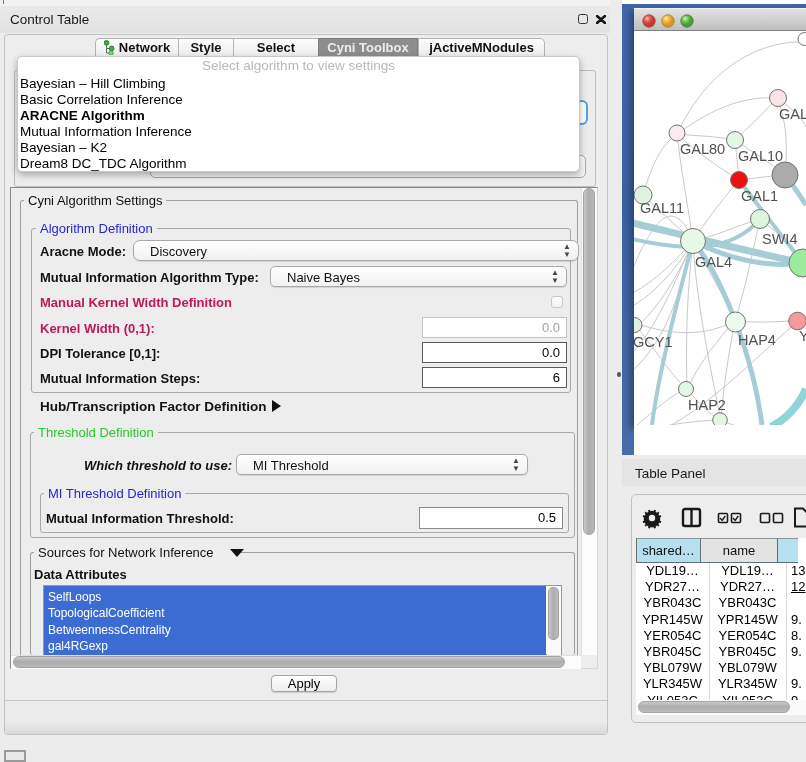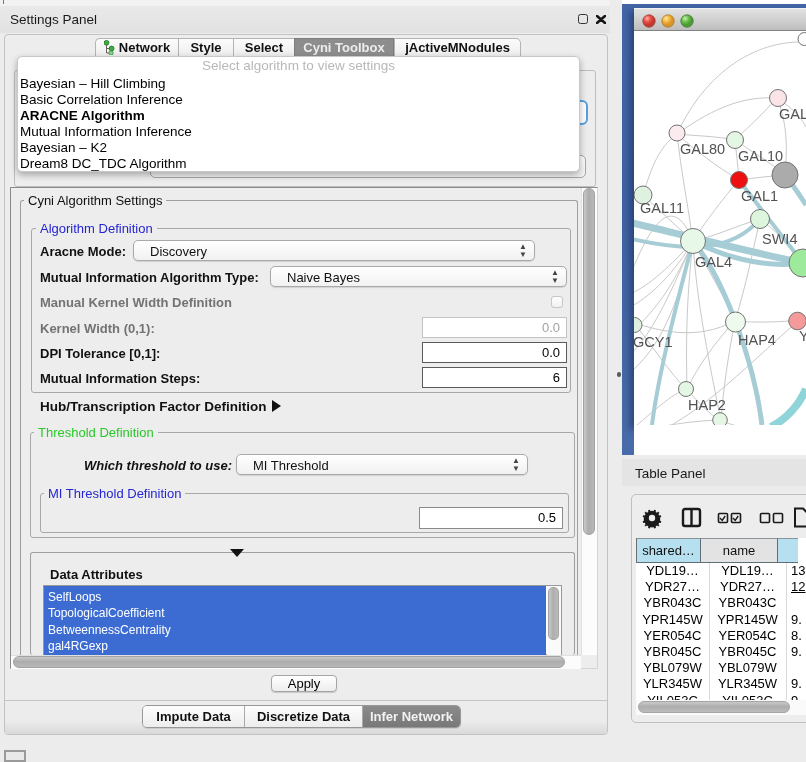--- a/index.html
+++ b/index.html
@@ -2,37 +2,37 @@
 <html><head>
 <meta charset="utf-8">
 <style>
 * { margin:0; padding:0; box-sizing:border-box; }
 html,body { width:806px; height:762px; overflow:hidden; }
 body { font-family:"Liberation Sans", sans-serif; background:#ececec; }
 #root { position:relative; width:806px; height:762px; background:#ececec; overflow:hidden; }
 .abs { position:absolute; }
 .lbl { font-size:13px; color:#111; white-space:nowrap; }
 .b { font-weight:bold; }
-.gray { color:#737373; }
+.gray { color:#be185d; }
 .group { position:absolute; border:1px solid #9e9e9e; border-radius:3px; }
 .gtitle { position:absolute; background:#ededed; padding:0 4px; font-size:13px; white-space:nowrap; }
 .field { position:absolute; background:#fff; text-align:right; font-size:13px; padding-right:6px; line-height:19px; }
 .combo { position:absolute; background:linear-gradient(#ffffff,#f1f1f1); border:1px solid #a9a9a9; border-radius:5px; font-size:13px; color:#111; box-shadow:0 1px 1px rgba(0,0,0,0.12); }
 .combo .ar { position:absolute; right:7px; top:2px; font-size:8px; color:#444; line-height:8px; text-align:center; }
 </style>
 </head>
 <body>
 <div id="root">
 
 <div class="abs" style="left:0;top:0;width:610px;height:762px;background:#ececec;"></div>
 <div class="abs" style="left:0;top:0;width:610px;height:6px;background:#f2f2f2;"></div>
 <div class="abs" style="left:3px;top:0;width:1px;height:4px;background:#777;"></div>
 
 <div class="abs" style="left:0;top:6px;width:610px;height:27px;background:linear-gradient(#e9e9e9,#e2e2e2);"></div>
-<div class="abs lbl" style="left:10px;top:12px;font-size:13.5px;color:#1a1a1a;">Settings Panel</div>
+<div class="abs lbl" style="left:10px;top:12px;font-size:13.5px;color:#1a1a1a;">Control Table</div>
 
 <div class="abs" style="left:578px;top:14px;width:10px;height:10px;border:1.5px solid #333;border-radius:2.5px;"></div>
 <svg class="abs" style="left:596px;top:15px;" width="10" height="9" viewBox="0 0 10 9">
   <path d="M1,1 L9,8 M9,1 L1,8" stroke="#151515" stroke-width="2.6" stroke-linecap="round"></path>
 </svg>
 
 <div class="abs" style="left:4px;top:34px;width:604px;height:701px;border:1px solid #c2c2c2;border-radius:4px;background:#ededed;"></div>
 
 <div class="abs" style="left:95px;top:38px;height:19px;">
   <div style="display:flex;height:19px;">
@@ -41,21 +41,21 @@
         <path d="M2.5,4 V13 M2.5,8.5 H6 M2.5,13 H5" stroke="#666" stroke-width="1" fill="none"></path>
         <circle cx="2.5" cy="2.8" r="2.4" fill="#3fae3f" stroke="#176b17" stroke-width="0.8"></circle>
         <circle cx="7.6" cy="8.5" r="2.4" fill="#3fae3f" stroke="#176b17" stroke-width="0.8"></circle>
         <circle cx="7" cy="13" r="2.2" fill="#8fd08f" stroke="#3f8f3f" stroke-width="0.8"></circle>
       </svg>
       <span class="lbl b">Network</span>
     </div>
     <div style="width:55px;display:flex;align-items:center;justify-content:center;background:linear-gradient(#fcfcfc,#ededed);border:1px solid #b3b3b3;border-right:none;text-align:right;">
           <span class="lbl b">Style</span>
         </div>
-    <div style="width:61px;display:flex;align-items:center;justify-content:center;background:linear-gradient(#fcfcfc,#ededed);border:1px solid #b3b3b3;border-right:none;">
+    <div style="width:85px;display:flex;align-items:center;justify-content:center;background:linear-gradient(#fcfcfc,#ededed);border:1px solid #b3b3b3;border-right:none;">
           <span class="lbl b">Select</span>
         </div>
     <div style="width:100px;display:flex;align-items:center;justify-content:center;background:#8d8d8d;border:1px solid #7d7d7d;">
           <span class="lbl b" style="color:#ececec;">Cyni Toolbox</span>
         </div>
     <div style="width:127px;display:flex;align-items:center;justify-content:center;background:linear-gradient(#fcfcfc,#ededed);border:1px solid #b3b3b3;border-radius:0 5px 0 0;">
           <span class="lbl b">jActiveMNodules</span>
         </div>
   </div>
 </div>
@@ -72,21 +72,21 @@
 <div class="abs" style="left:11px;top:655px;width:570px;height:14px;background:#fcfcfc;border-top:1px solid #e0e0e0;"></div>
 <div class="abs" style="left:13px;top:656px;width:552px;height:12px;background:linear-gradient(#c9c9c9,#adadad 45%,#b8b8b8);border-radius:6px;border:1px solid #a2a2a2;"></div>
 
 <div class="group" style="left:20px;top:200px;width:558px;height:455px;border-bottom:none;border-radius:3px 3px 0 0;"></div>
 <div class="gtitle" style="left:24px;top:193px;color:#111;">Cyni Algorithm Settings</div>
 
 <div class="group" style="left:31px;top:228px;width:540px;height:165px;border-color:#a8a8a8;"></div>
 <div class="gtitle" style="left:36px;top:221px;color:#2525d2;">Algorithm Definition</div>
 
 <div class="abs lbl b" style="left:40px;top:244px;">Aracne Mode:</div>
-<div class="combo" style="left:133px;top:240px;width:402px;height:21px;">
+<div class="combo" style="left:133px;top:240px;width:446px;height:21px;border-radius:7px;">
       <span style="position:absolute;left:16px;top:3px;">Discovery</span>
       <span class="ar">▲<br>▼</span>
     </div>
 
 <div class="abs lbl b" style="left:40px;top:270px;text-align:right;">Mutual Information Algorithm Type:</div>
 <div class="combo" style="left:270px;top:266px;width:297px;height:21px;">
       <span style="position:absolute;left:16px;top:3px;">Naive Bayes</span>
       <span class="ar">▲<br>▼</span>
     </div>
 
@@ -109,41 +109,38 @@
 <div class="gtitle" style="left:34px;top:425px;color:#28c828;">Threshold Definition</div>
 
 <div class="abs lbl b" style="left:84px;top:458px;font-style:italic;">Which threshold to use:</div>
 <div class="combo" style="left:236px;top:454px;width:292px;height:21px;">
       <span style="position:absolute;left:16px;top:3px;">MI Threshold</span>
       <span class="ar">▲<br>▼</span>
     </div>
 
 <div class="group" style="left:40px;top:493px;width:529px;height:40px;border-color:#a8a8a8;"></div>
 <div class="gtitle" style="left:44px;top:486px;color:#2525d2;text-align:right;">MI Threshold Definition</div>
+<div class="abs lbl b" style="left:46px;top:511px;">Mutual Information Threshold:</div>
 <div class="field" style="left:419px;top:507px;width:144px;height:22px;border:1px solid #8a8a8a;color:#000;">0.5</div>
 
 <div class="group" style="left:30px;top:552px;width:545px;height:103px;border-bottom:none;"></div>
+<div class="gtitle" style="left:34px;top:545px;color:#111;padding-right:22px;">Sources for Network Inference</div>
 <div class="abs" style="left:230px;top:549px;width:0;height:0;border-top:8px solid #111;border-left:7px solid transparent;border-right:7px solid transparent;"></div>
 
-<div class="abs lbl b" style="left:34px;top:567px;margin-left:16px;">Data Attributes</div>
+<div class="abs lbl b" style="left:34px;top:567px;">Data Attributes</div>
 
 <div class="abs" style="left:43px;top:585px;width:519px;height:70px;border:1px solid #999;background:#fff;"></div>
 <div class="abs" style="left:44px;top:586px;width:502px;height:69px;background:#3c6cd2;"></div>
 <div class="abs" style="left:48px;top:589px;font-size:12px;color:#fff;line-height:16.3px;">SelfLoops<br>TopologicalCoefficient<br>BetweennessCentrality<br>gal4RGexp</div>
 <div class="abs" style="left:547px;top:586px;width:14px;height:69px;background:#fafafa;"></div>
 <div class="abs" style="left:548px;top:587px;width:11px;height:53px;background:linear-gradient(90deg,#c9c9c9,#aeaeae 45%,#bbb);border-radius:5px;border:1px solid #a5a5a5;"></div>
 
 <div class="abs" style="left:271px;top:675px;width:66px;height:17px;background:linear-gradient(#ffffff,#ededed);border:1px solid #a5a5a5;border-radius:4px;text-align:center;font-size:13px;line-height:16px;color:#000;box-shadow:0 1px 1px rgba(0,0,0,0.15);">Apply</div>
 
 <div class="abs" style="left:5px;top:700px;width:602px;height:34px;background:linear-gradient(#ececec 60%,#d9d9d9);border-top:1px solid #c5c5c5;border-radius:0 0 4px 4px;"></div>
-<div class="abs" style="left:142px;top:705px;height:23px;display:flex;border:1px solid #989898;border-radius:5px;overflow:hidden;box-shadow:0 1px 1px rgba(0,0,0,0.1);">
-  <div style="width:102px;background:linear-gradient(#fdfdfd,#ededed);border-right:1px solid #aaa;text-align:center;line-height:21px;font-size:13px;font-weight:bold;color:#111;">Impute Data</div>
-  <div style="width:118px;background:linear-gradient(#fdfdfd,#ededed);border-right:1px solid #aaa;text-align:center;line-height:21px;font-size:13px;font-weight:bold;color:#111;">Discretize Data</div>
-  <div style="width:97px;background:linear-gradient(#8b8b8b,#787878);text-align:center;line-height:21px;font-size:13px;font-weight:bold;color:#f2f2f2;">Infer Network</div>
-</div>
 
 <div class="abs" style="left:4px;top:750px;width:22px;height:12px;border:2px solid #9a9a9a;background:#e8e8e8;"></div>
 
 <div class="abs" style="left:17px;top:56px;width:563px;height:116px;background:#fff;border:1px solid #c8c8c8;border-radius:5px;box-shadow:0 3px 7px rgba(0,0,0,0.3);"></div>
 <div class="abs" style="left:17px;top:58px;width:563px;text-align:center;font-size:13.5px;color:#b8b8b8;">Select algorithm to view settings</div>
 <div class="abs" style="left:20px;top:76px;font-size:13.5px;color:#000;line-height:15.9px;">
 Bayesian – Hill Climbing<br>
 Basic Correlation Inference<br>
 <span class="b">ARACNE Algorithm</span><br>
 Mutual Information Inference<br>

